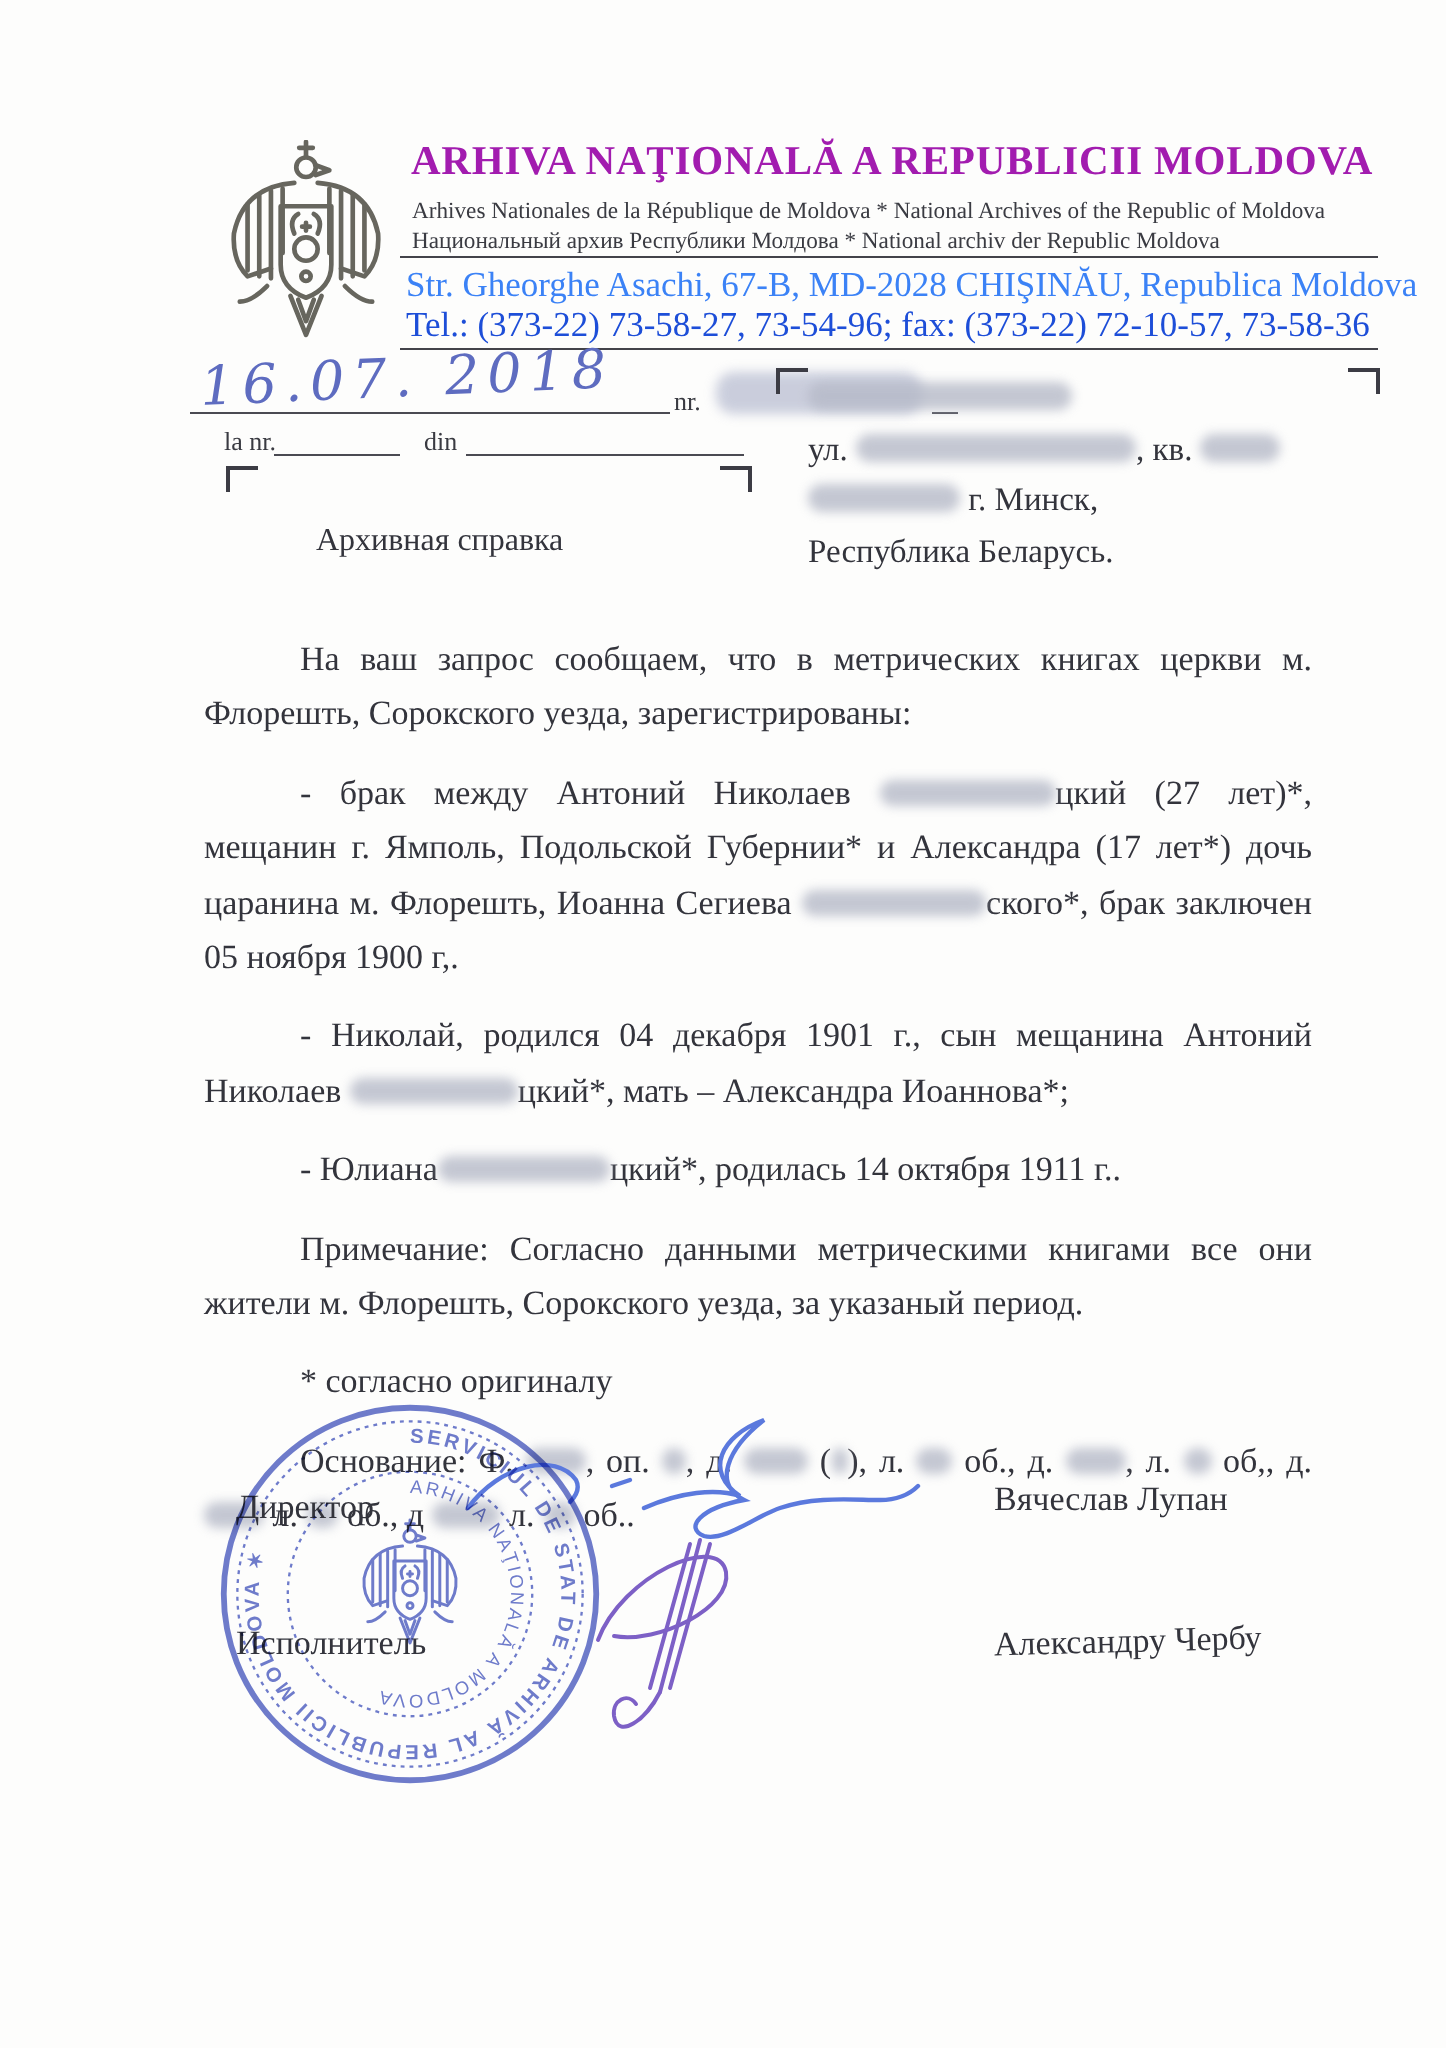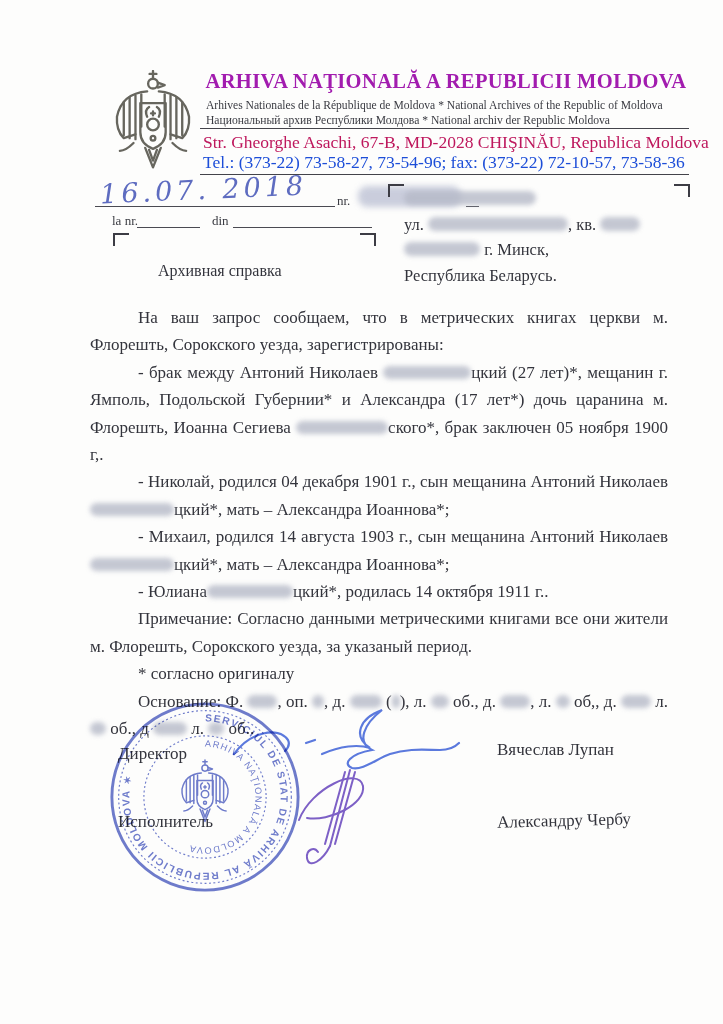--- a/index.html
+++ b/index.html
@@ -8,21 +8,21 @@
   
   .dept{position:absolute;left:205px;top:46px;width:482px;text-align:center;
         font-size:15px;font-weight:bold;color:#2e2f36;}
   .orgtitle{position:absolute;left:200px;top:70px;width:492px;text-align:center;
         font-size:20.5px;font-weight:bold;letter-spacing:.4px;color:#a21caf;}
   .subs{position:absolute;left:206px;top:99px;width:482px;font-size:11.6px;
         line-height:14.5px;color:#3a3b42;}
   .rule{position:absolute;height:0;border-top:1.6px solid #43434a;}
   #rule1{left:200px;top:128px;width:489px;}
   #rule2{left:200px;top:174px;width:489px;}
-  .addr{position:absolute;left:203px;top:132px;font-size:17.5px;color:#be185d;}
+  .addr{position:absolute;left:203px;top:132px;font-size:17.5px;color:#3b82f6;}
   .phone{position:absolute;left:203px;top:152px;font-size:17.5px;color:#1d4ed8;}
   .hdr-emblem{position:absolute;left:103px;top:70px;color:#67665e;}
   
   .hand-date{position:absolute;left:100px;top:174px;font-family:"DejaVu Serif",serif;
         font-style:italic;font-size:27px;letter-spacing:4px;color:#5e6cc0;
         transform:rotate(-2.5deg);}
   .uline{position:absolute;height:0;border-bottom:1.5px solid #4a4a52;}
   #date-line{left:95px;top:206px;width:240px;}
   #nr-dash{left:466px;top:206px;width:13px;}
   #lanr-line{left:137px;top:227px;width:63px;}
@@ -40,21 +40,21 @@
   #corner-b{left:360px;top:233px;}
   #corner-c{left:388px;top:184px;}
   #corner-d{left:674px;top:184px;}
   
   .recipient{position:absolute;left:404px;top:186px;width:270px;font-size:16.5px;
         line-height:25.5px;color:#33343c;}
   
   .doc-title{position:absolute;left:158px;top:262px;font-size:16px;color:#33343c;}
   .body-text{position:absolute;left:90px;top:304px;width:578px;font-size:17px;
         line-height:27.4px;text-align:justify;color:#33343c;}
-  .body-text p{margin:0;text-indent:48px;}
+  .body-text p{margin:12px;text-indent:48px;}
   .redact{display:inline-block;background:#b6bac8;border-radius:8px;height:13px;
         filter:blur(2.6px);opacity:.8;margin-bottom:-1px;}
   .recipient .redact{height:14px;}
   
   .sig-label{position:absolute;font-size:17px;color:#33343c;}
   #director-label{left:118px;top:744px;text-align:right;}
   #executor-label{left:118px;top:812px;}
   .sig-name{position:absolute;font-size:17px;color:#33343c;}
   #director-name{left:497px;top:740px;}
   #executor-name{left:497px;top:811px;transform:rotate(-1.5deg);}
@@ -123,21 +123,20 @@
     <div><span class="redact" style="width: 76px;"></span> г. Минск,</div>
     <div>Республика Беларусь.</div>
   </div>
 
   <div class="doc-title">Архивная справка</div>
 
   <div class="body-text">
     <p>На ваш запрос сообщаем, что в метрических книгах церкви м. Флорешть, Сорокского уезда, зарегистрированы:</p>
     <p>- брак между Антоний Николаев <span class="redact" style="width: 88px;"></span>цкий (27 лет)*, мещанин г. Ямполь, Подольской Губернии* и Александра (17 лет*) дочь царанина м. Флорешть, Иоанна Сегиева <span class="redact" style="width: 92px;"></span>ского*, брак заключен 05 ноября 1900 г,.</p>
     <p>- Николай, родился 04 декабря 1901 г., сын мещанина Антоний Николаев <span class="redact" style="width: 84px;"></span>цкий*, мать – Александра Иоаннова*;</p>
-    <p>- Михаил, родился 14 августа 1903 г., сын мещанина Антоний Николаев <span class="redact" style="width: 84px;"></span>цкий*, мать – Александра Иоаннова*;</p>
     <p>- Юлиана<span class="redact" style="width: 86px;"></span>цкий*, родилась 14 октября 1911 г..</p>
     <p>Примечание: Согласно данными метрическими книгами все они жители м. Флорешть, Сорокского уезда, за указаный период.</p>
     <p>* согласно оригиналу</p>
     <p>Основание: Ф. <span class="redact" style="width: 30px;"></span>, оп. <span class="redact" style="width: 12px;"></span>, д. <span class="redact" style="width: 32px;"></span> (<span class="redact" style="width: 8px;"></span>), л. <span class="redact" style="width: 18px;"></span> об., д. <span class="redact" style="width: 30px;"></span>, л. <span class="redact" style="width: 14px;"></span> об,, д. <span class="redact" style="width: 30px;"></span> л. <span class="redact" style="width: 16px;"></span> об., д <span class="redact" style="width: 34px;"></span> л. <span class="redact" style="width: 16px;"></span> об..</p>
   </div>
 
   <span class="sig-label" id="director-label">Директор</span>
   <span class="sig-name" id="director-name">Вячеслав Лупан</span>
   <span class="sig-label" id="executor-label">Исполнитель</span>
   <span class="sig-name" id="executor-name">Александру Чербу</span>

